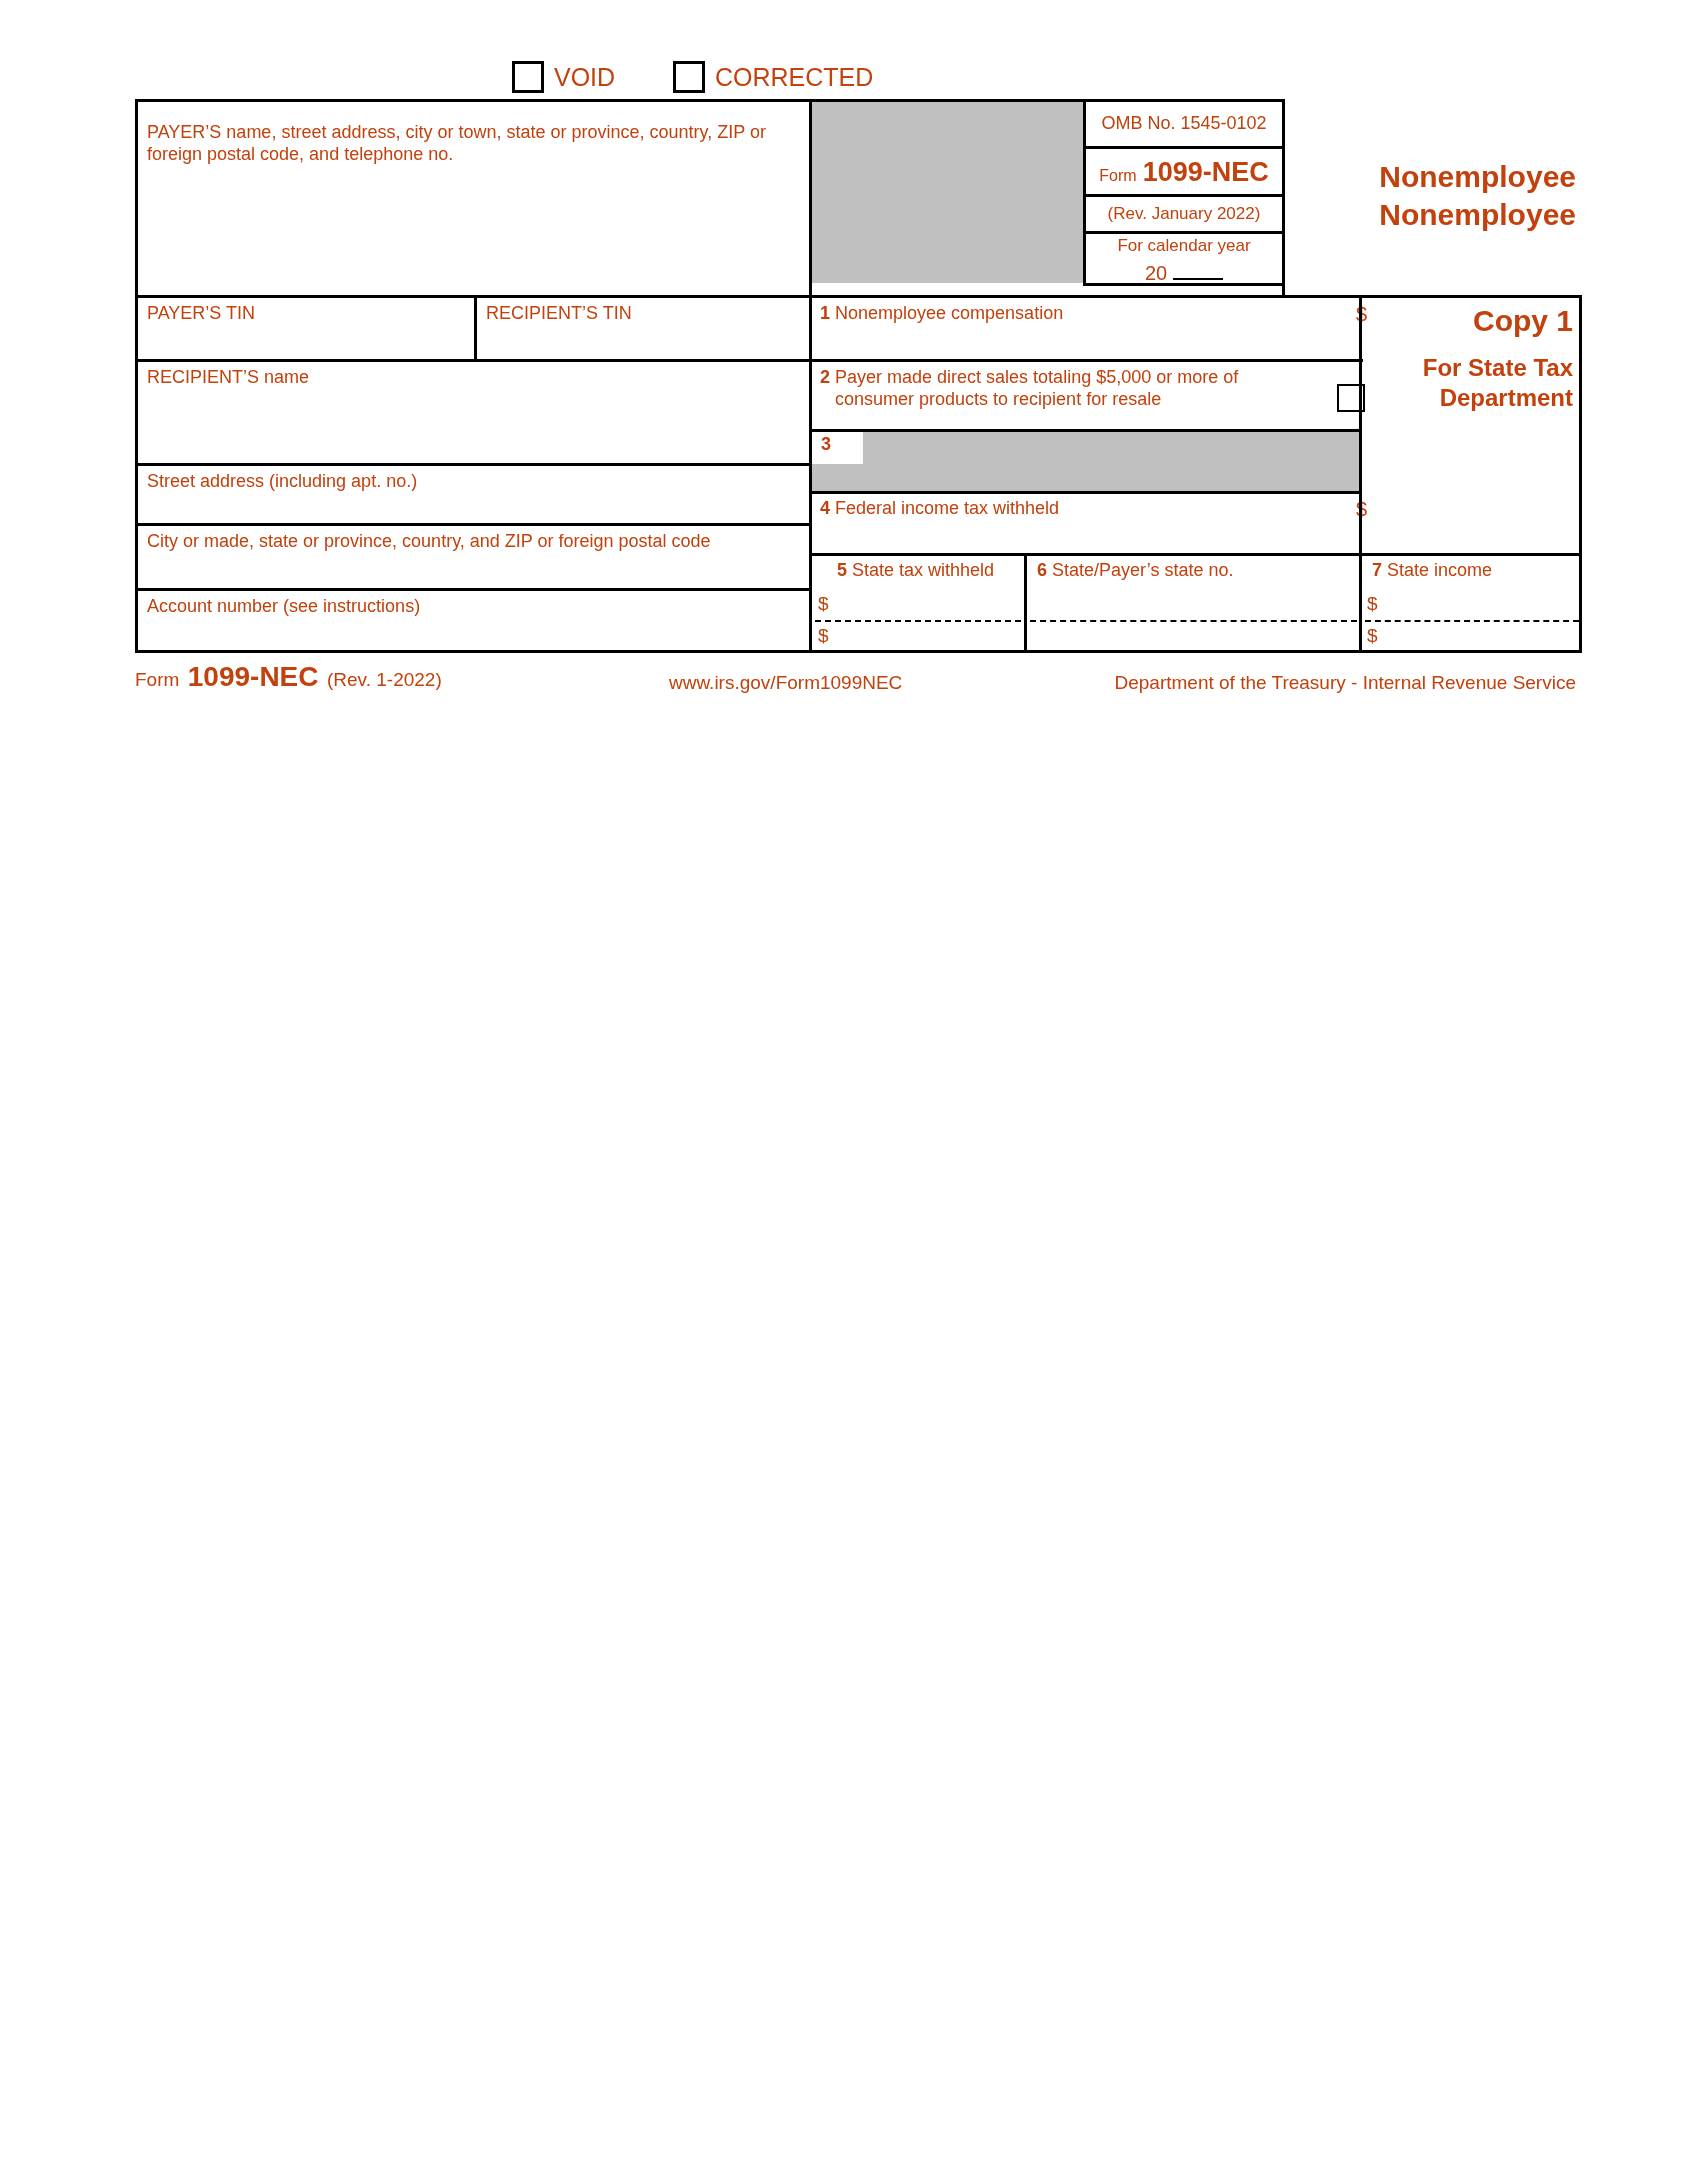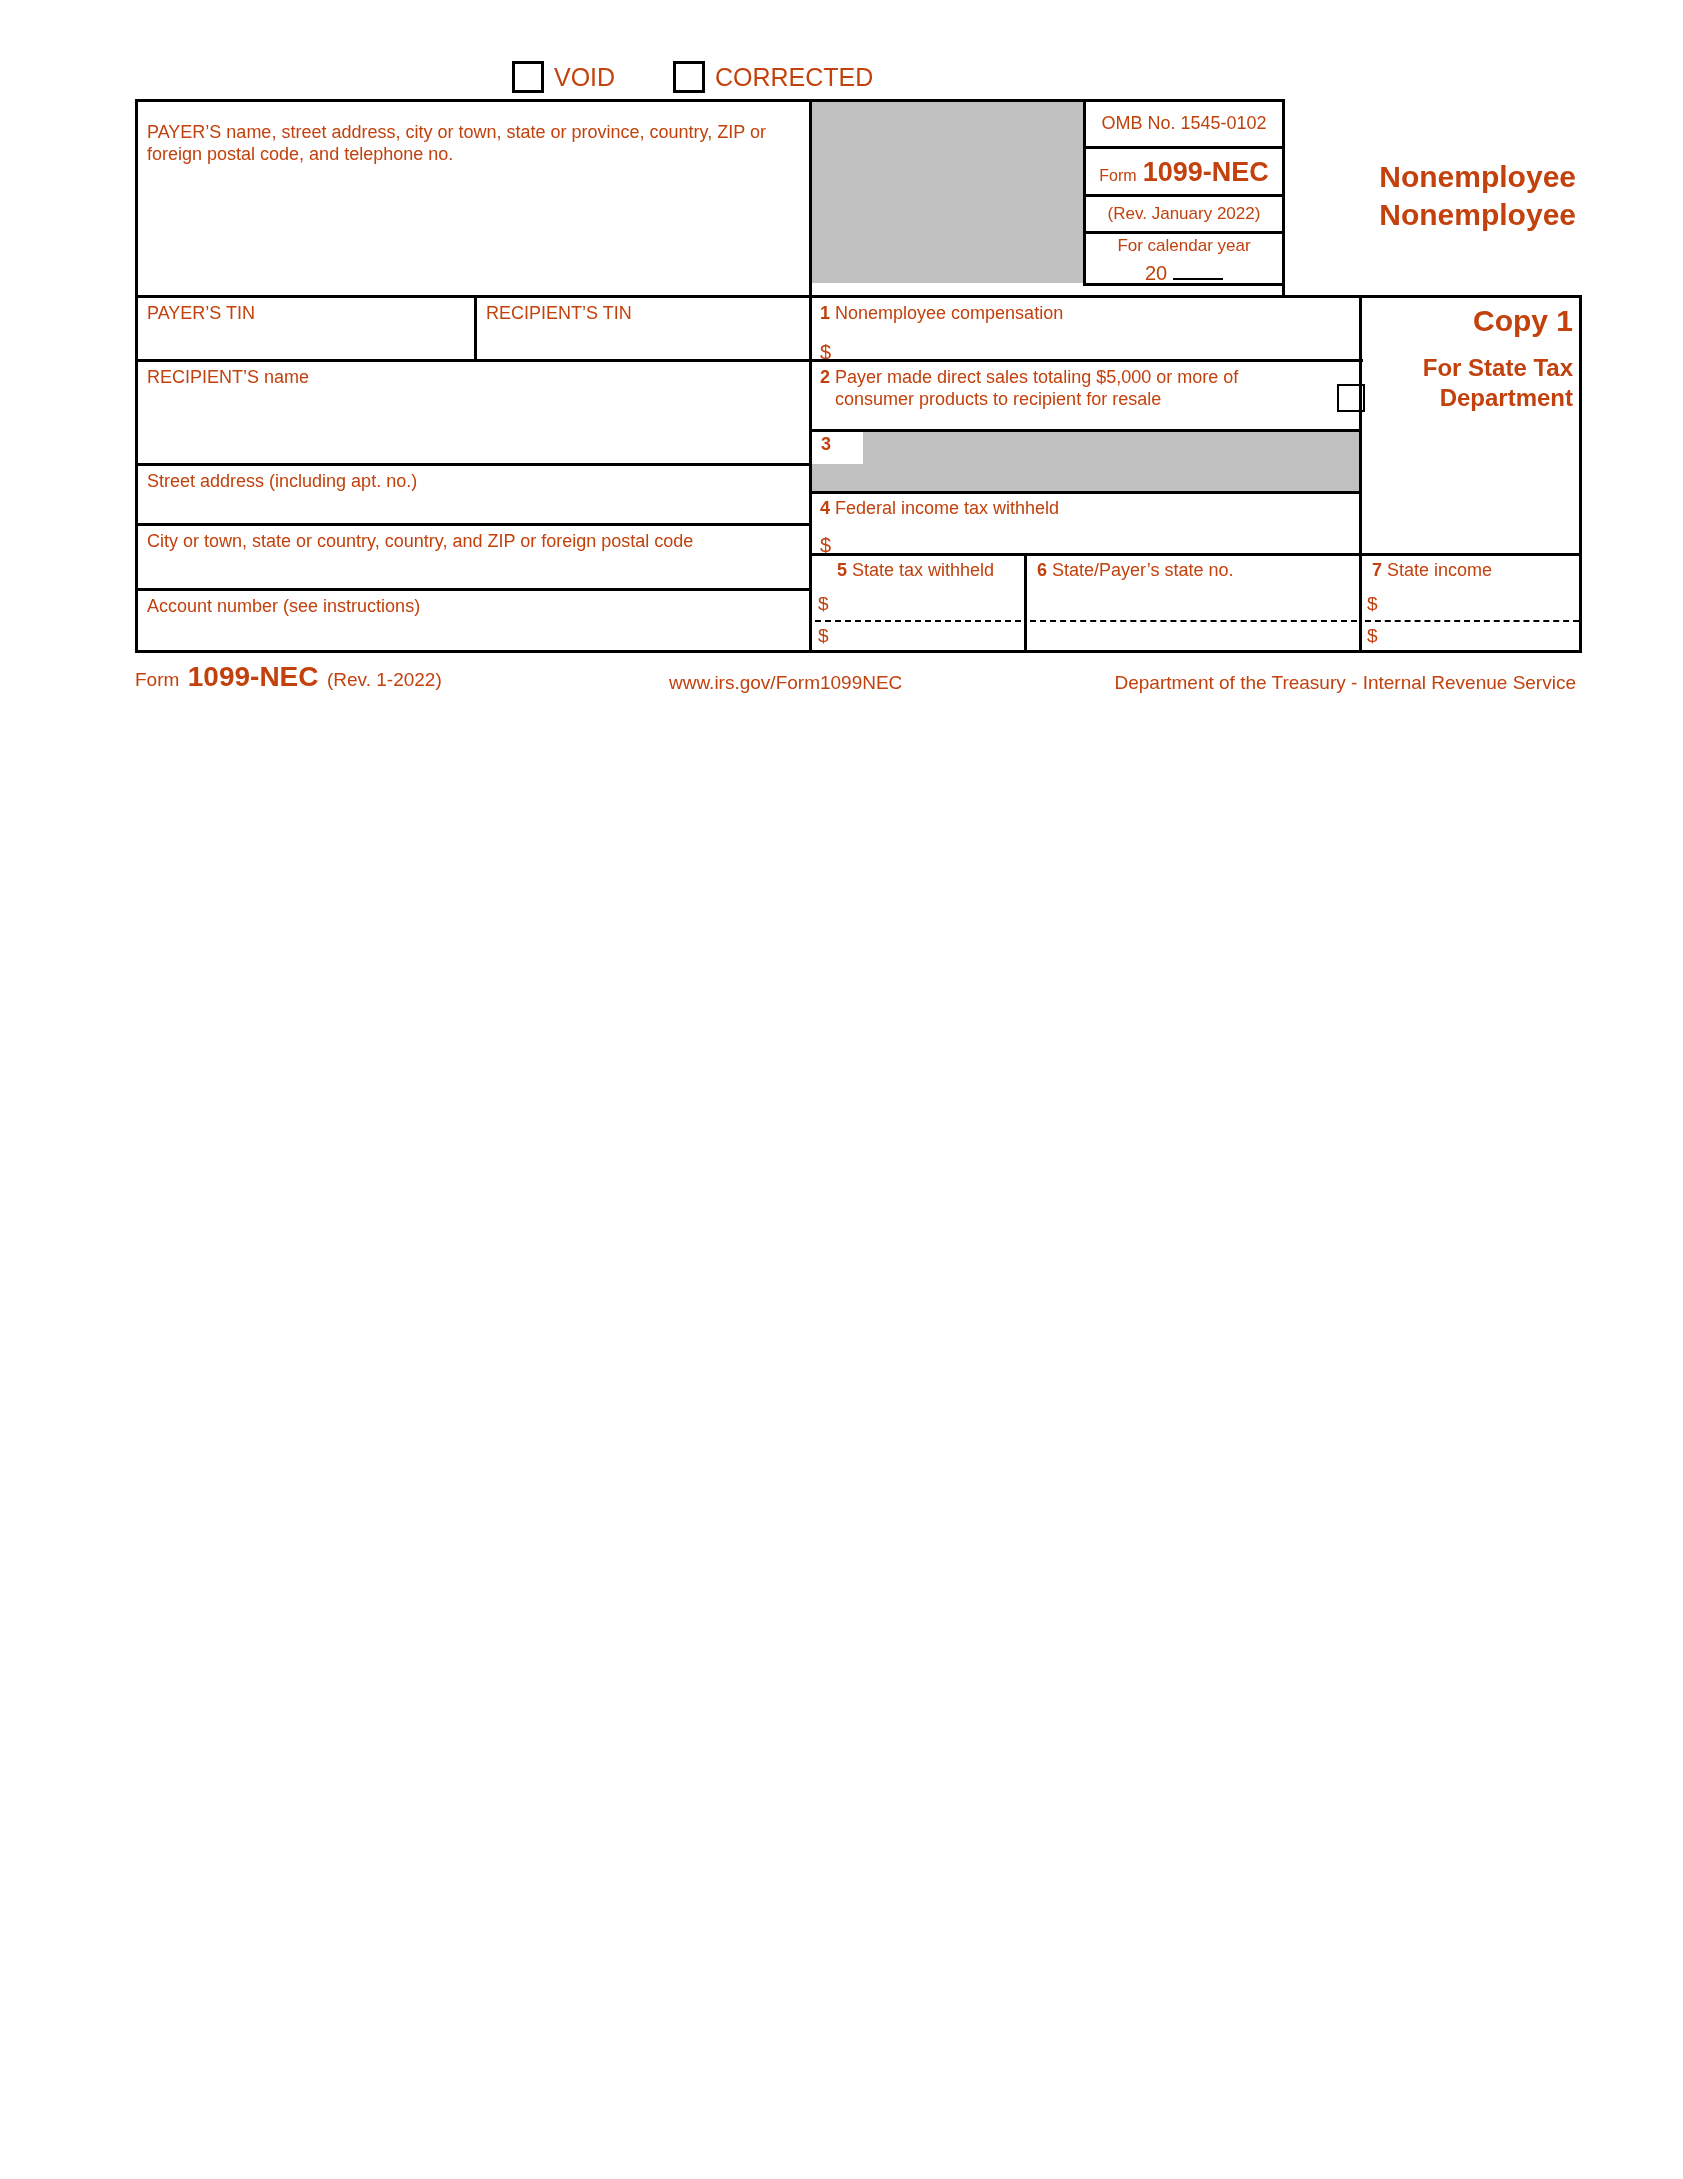--- a/index.html
+++ b/index.html
@@ -11,21 +11,21 @@
   .cell{position:absolute;}
   .lab{font-size:18px;line-height:1.2;}
   .num{font-weight:700;margin-right:5px;}
   .dollar{font-size:20px;}
   .gray{background:#c0c0c0;}
   .topchk{position:absolute;display:flex;align-items:center;gap:10px;font-size:25px;}
   .cbx{width:26px;height:26px;border:3px solid #000;background:#fff;display:inline-block;}
   .cbx-sm{position:absolute;width:24px;height:24px;border:2.5px solid #000;background:#fff;}
   .dash{position:absolute;border-top:2px dashed #000;}
   .center{display:flex;align-items:center;justify-content:center;text-align:center;}
-  .colcell{display:flex;flex-direction:column;justify-content:space-between;}
+  .colcell{display:flex;flex-direction:row;justify-content:space-between;}
   .blank{display:inline-block;width:50px;height:20px;border-bottom:2.5px solid #000;margin-left:6px;}
 </style>
 </head>
 <body>
 
 <div id="canvas">
 
   <div class="topchk" style="left:512px;top:61px;">
     <span class="cbx"></span>
     <span>VOID</span>
@@ -100,21 +100,21 @@
   </div>
 
   <div class="cell colcell" style="left:812px;top:494px;width:547px;height:59px;padding:4px 8px 3px 8px;">
     <div class="lab">
       <span class="num">4</span><span>Federal income tax withheld</span>
     </div>
     <div class="dollar">$</div>
   </div>
 
   <div class="cell lab" style="left:138px;top:526px;width:671px;height:62px;padding:5px 9px;">
-    <div>City or town, state or country, country, and ZIP or foreign postal code</div>
+    <div>City or made, state or province, country, and ZIP or foreign postal code</div>
   </div>
 
   <div class="cell" style="left:812px;top:556px;width:212px;height:94px;">
     <div class="lab" style="padding:4px 4px 0 25px;">
       <span class="num">5</span><span>State tax withheld</span>
     </div>
     <div class="abs" style="left:6px;top:37px;font-size:19px;">$</div>
     <div class="abs" style="left:6px;top:69px;font-size:19px;">$</div>
   </div>
 

